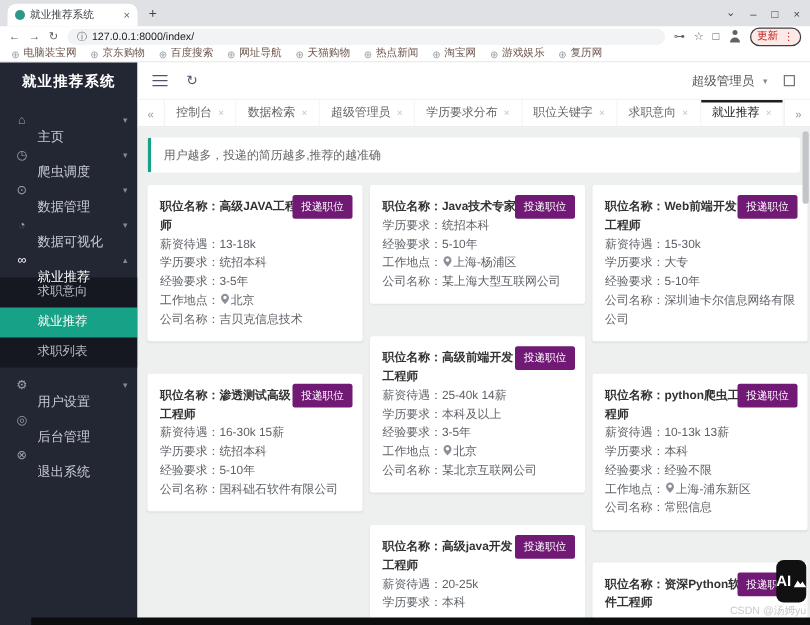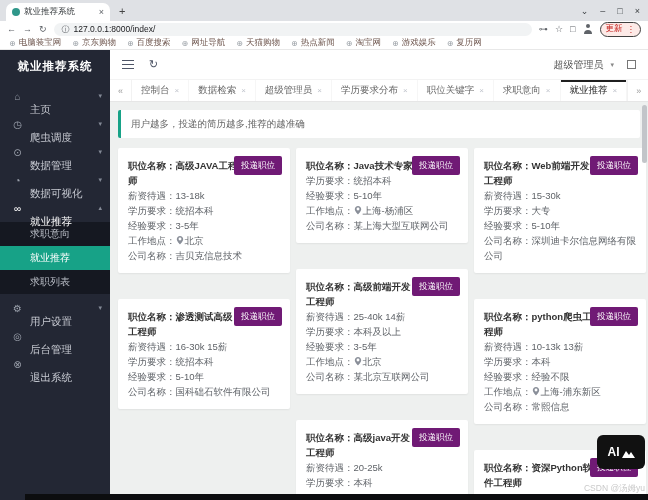--- a/index.html
+++ b/index.html
@@ -69,23 +69,23 @@
   .card .ct { font-weight:bold; color:#333; padding-right:42px; }
   .apply { position:absolute; top:8px; right:8px; background:#701a75; color:#fff; font-size:8.5px; padding:3.5px 7px; border-radius:2px; border:none; white-space:nowrap; }
   .pin { width:8px; height:10px; vertical-align:-1px; margin-right:1px; }
 
   .vscroll { position:absolute; top:3px; right:1px; width:5px; height:58px; background:#c2c5c9; border-radius:3px; }
 
   .bottom-strip { position:absolute; left:25px; right:0; bottom:0; height:6px; background:#0c0d0f; z-index:40; }
 
   .watermark { position:absolute; right:3px; bottom:5px; z-index:50; display:flex; flex-direction:column; align-items:flex-end; }
   .wm-row { display:flex; align-items:center; gap:6px; }
-  .wm-logo { width:48px; height:34px; background:#111; border-radius:6px; display:flex; align-items:center; justify-content:center; gap:2px; color:#fff; font-weight:bold; font-size:12px; }
+  .wm-logo { width:24px; height:34px; background:#111; border-radius:6px; display:flex; align-items:center; justify-content:center; gap:2px; color:#fff; font-weight:bold; font-size:12px; }
   .wm-brand { font-size:19px; font-weight:bold; color:#2b2b2b; letter-spacing:1px; }
-  .wm-credit { font-size:8.5px; color:#c9c9c9; margin-top:14px; }
+  .wm-credit { font-size:8.5px; color:#c9c9c9; margin-top:1px; }
 </style>
 </head>
 <body>
 
 <div class="tabstrip">
   <div class="btab">
     <span class="fav"></span>
     <span class="ttl">就业推荐系统</span>
     <span class="tclose">×</span>
   </div>

